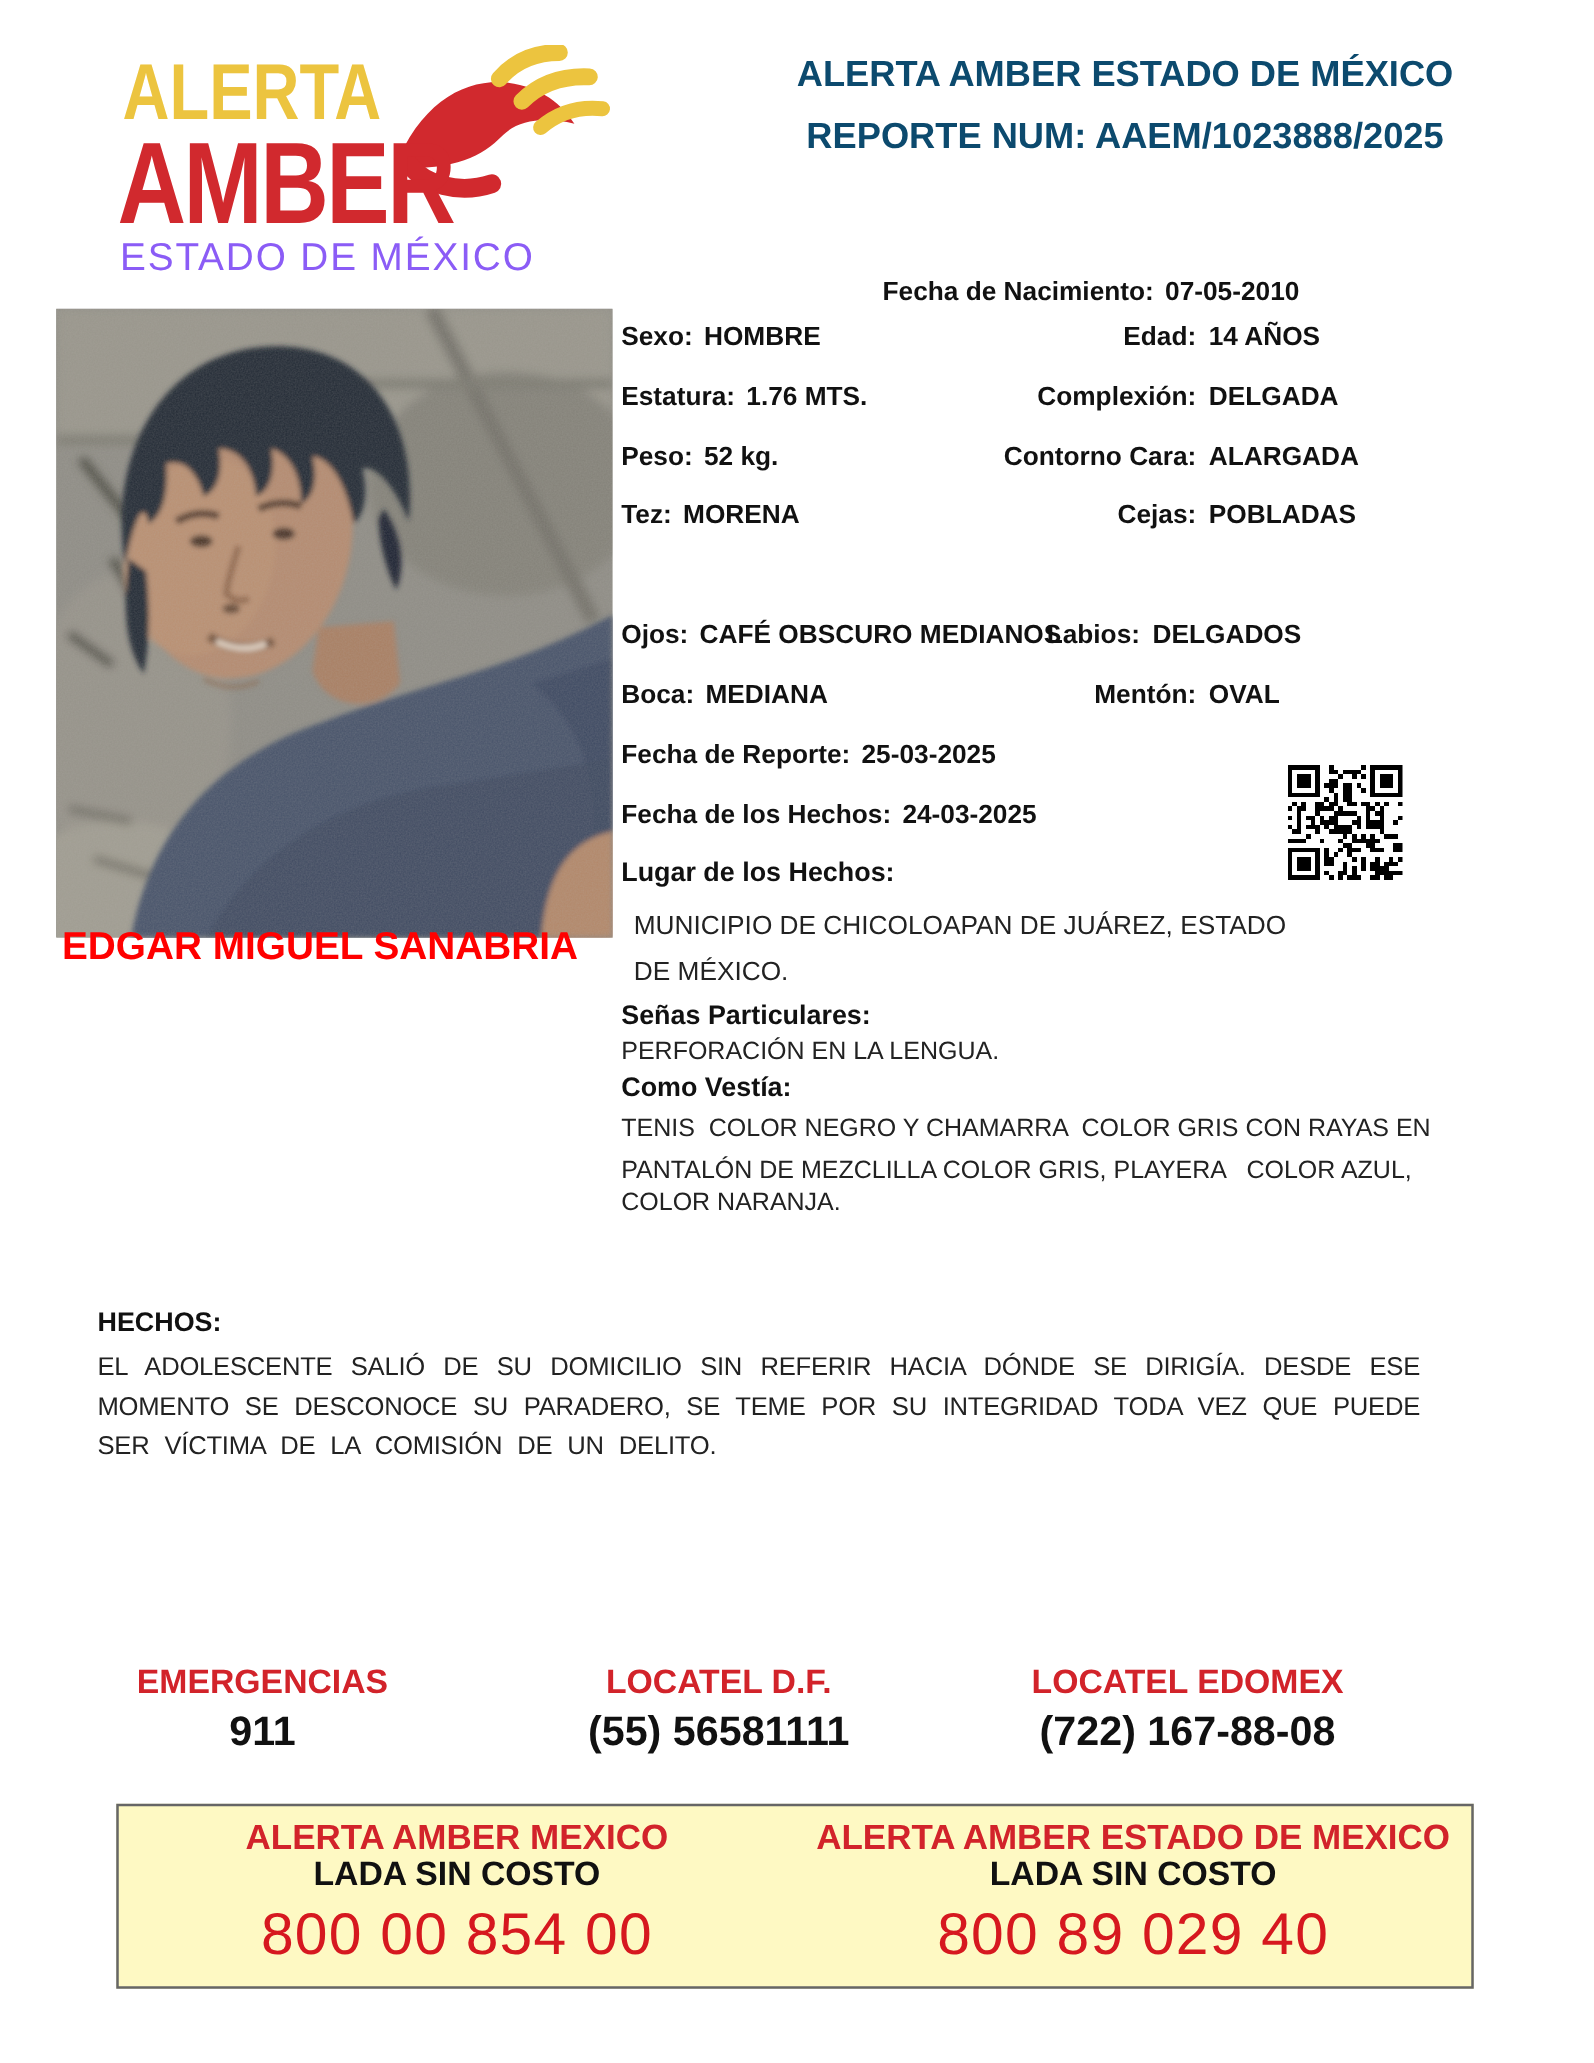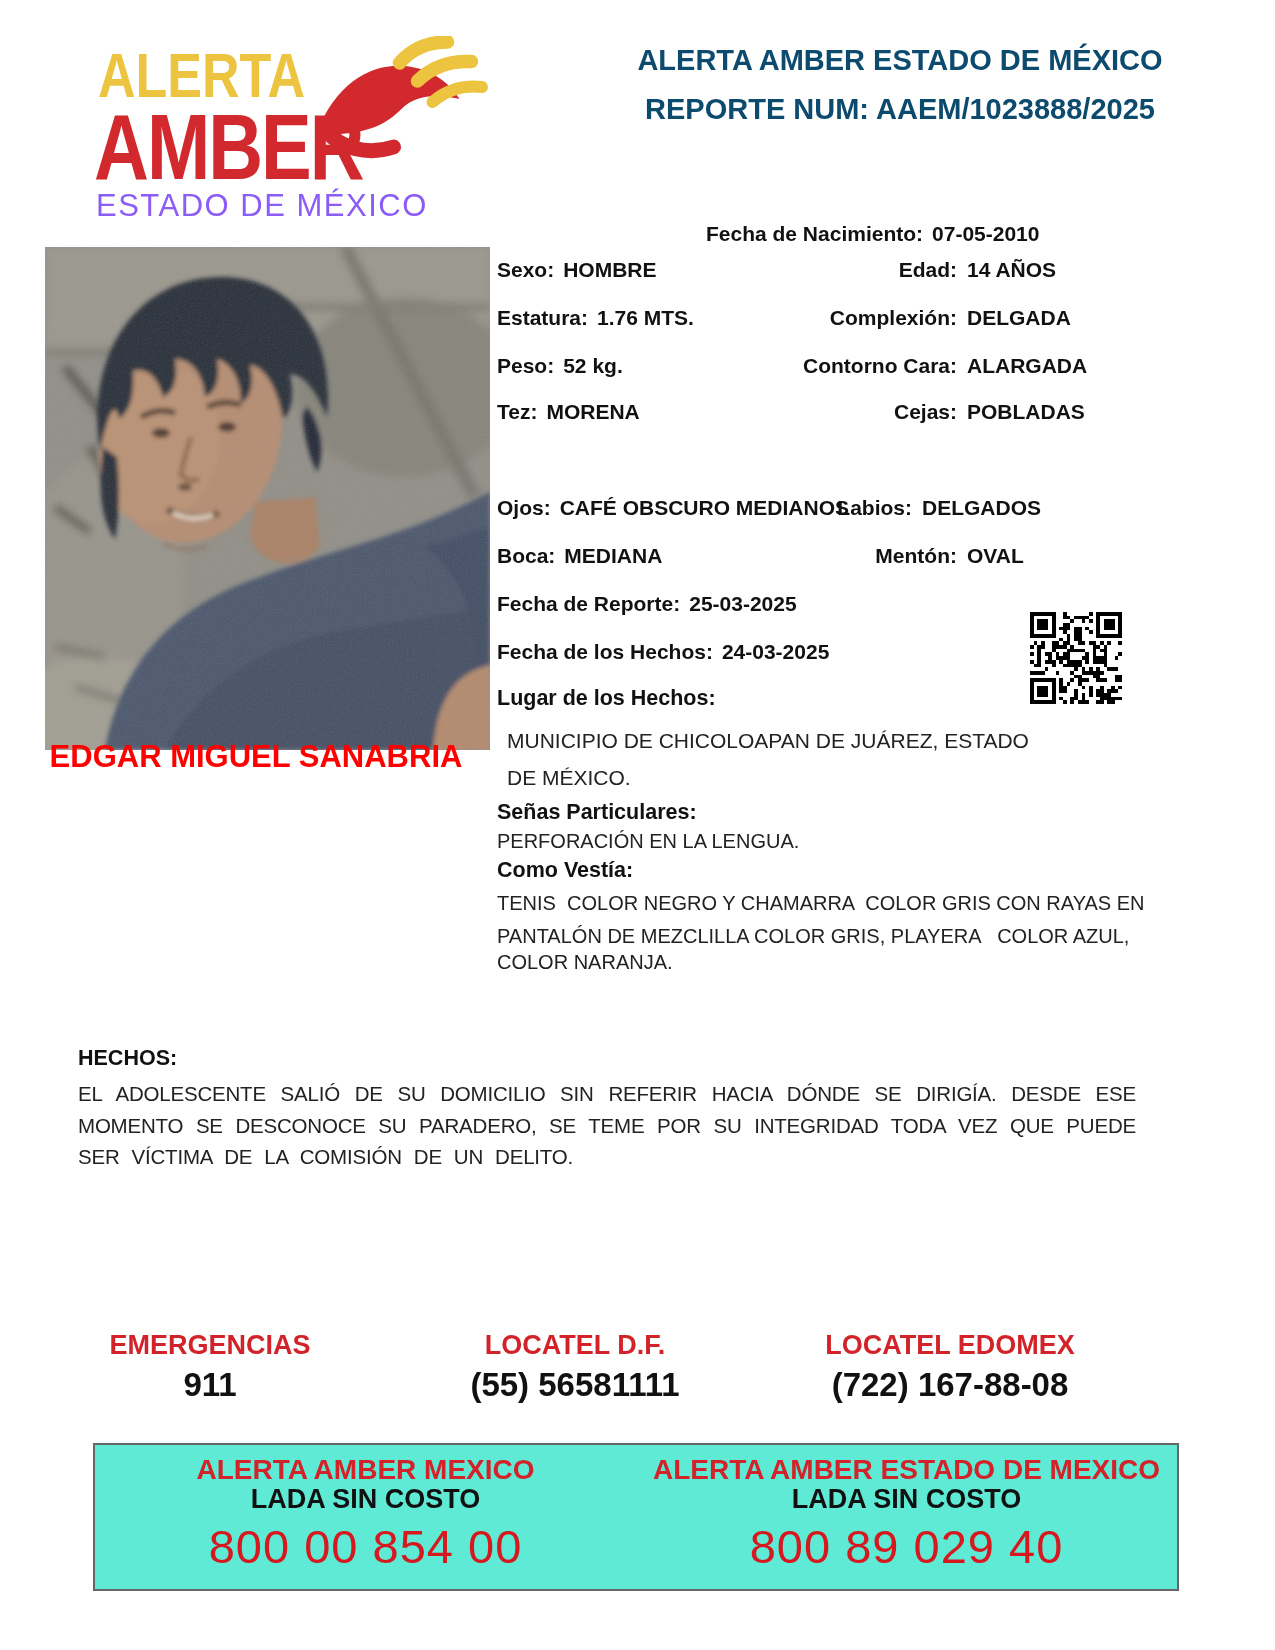--- a/index.html
+++ b/index.html
@@ -51,21 +51,21 @@
               text-align:justify;letter-spacing:-0.2px;word-spacing:6.5px;color:#222;}
   
   .contact{position:absolute;text-align:center;}
   .c1{left:60px;top:1330px;width:300px;}
   .c2{left:415px;top:1330px;width:320px;}
   .c3{left:765px;top:1330px;width:370px;}
   .clabel{display:block;color:#d2232a;font-weight:bold;font-size:27px;}
   .cnumber{display:block;color:#111;font-weight:bold;font-size:33px;margin-top:5px;}
   
   .fbox{position:absolute;left:93px;top:1443px;width:1086px;height:148px;border:2px solid #666;
-        box-sizing:border-box;display:flex;background:#5eead4;}
+        box-sizing:border-box;display:flex;background:#fef9c3;}
   .fcol{flex:1;text-align:center;padding-top:10px;}
   .ftitle{color:#d2232a;font-weight:bold;font-size:28px;line-height:30px;}
   .fsub{color:#111;font-weight:bold;font-size:27px;line-height:29px;}
   .fnum{color:#d6181f;font-weight:normal;font-size:47px;line-height:50px;margin-top:8px;letter-spacing:1px;}
 </style>
 </head>
 <body>
 
 <div class="page">
 

